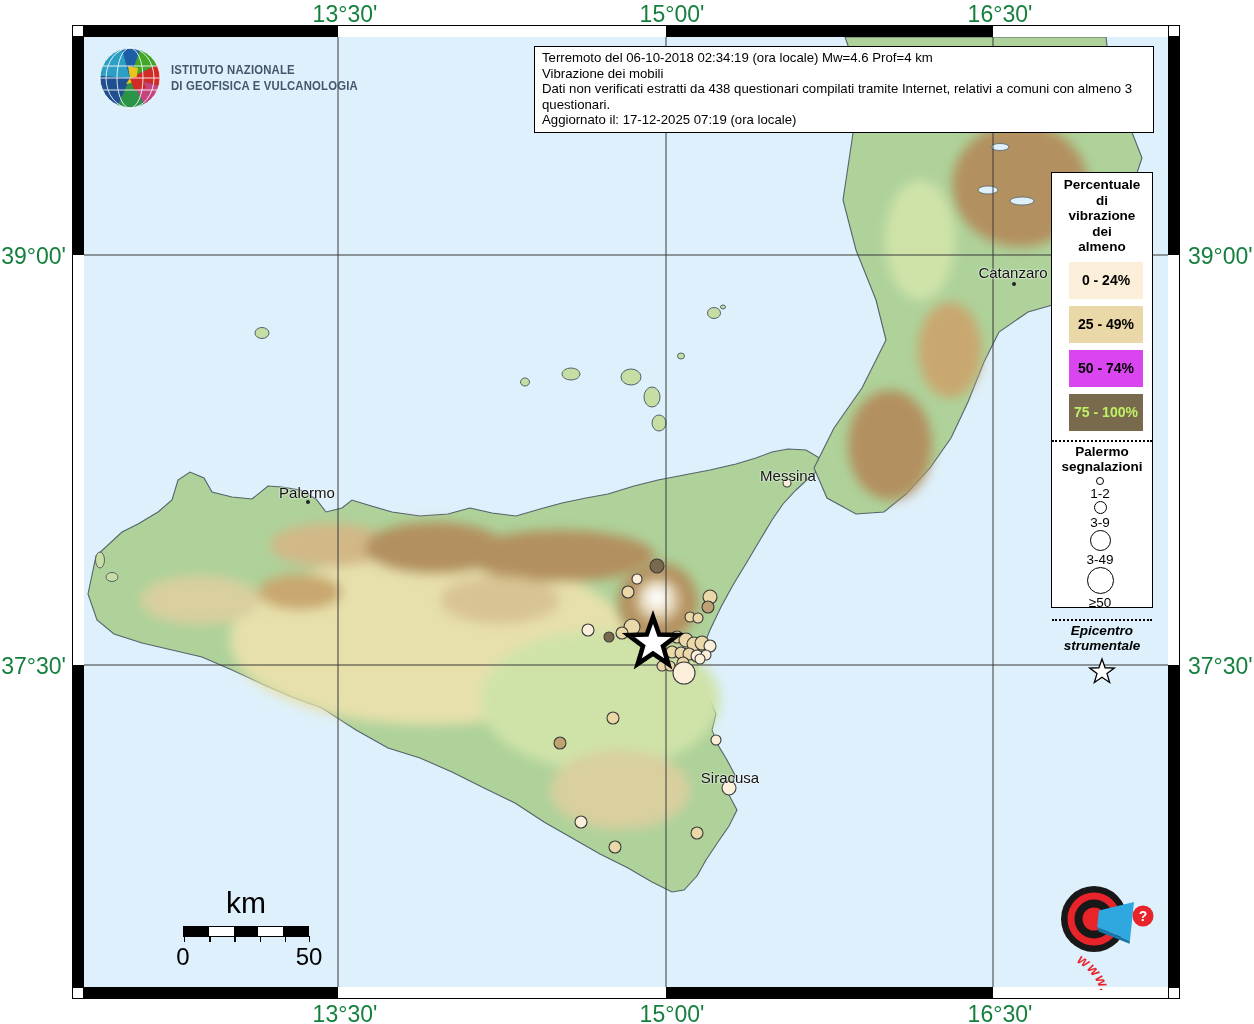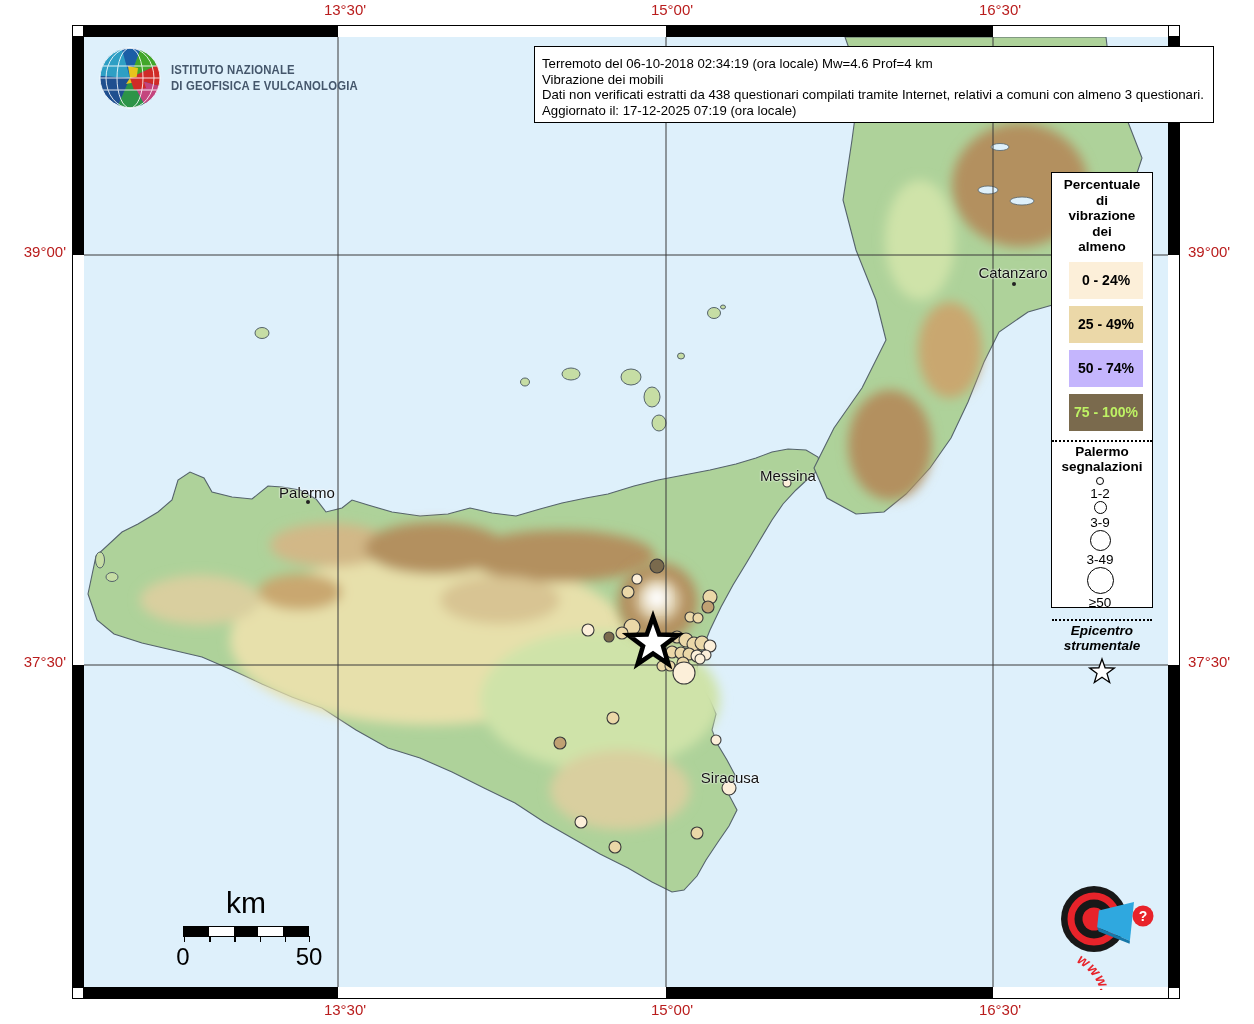--- a/index.html
+++ b/index.html
@@ -6,25 +6,25 @@
   .stage{position:relative;width:1254px;height:1024px;background:#ffffff;
          font-family:"Liberation Sans",sans-serif;overflow:hidden;}
   .abs{position:absolute;}
   
   #map-svg{position:absolute;left:0;top:0;width:1254px;height:1024px;}
   
   .frame-outline{position:absolute;border:1px solid #000;box-sizing:border-box;}
   .frame-seg{position:absolute;}
   .frame-corner{position:absolute;width:12px;height:12px;background:#fff;border:1px solid #000;box-sizing:border-box;}
   
-  .axis-label{position:absolute;font-size:15px;color:#b91c1c;white-space:nowrap;}
+  .axis-label{position:absolute;font-size:23px;color:#15803d;white-space:nowrap;}
   .axis-top,.axis-bottom{transform:translateX(-50%);}
   
-  .title-box{position:absolute;left:534px;top:46px;width:680px;background:#fff;
-             border:1px solid #000;box-sizing:border-box;padding:9px 7px 4px 7px;
+  .title-box{position:absolute;left:534px;top:46px;width:620px;background:#fff;
+             border:1px solid #000;box-sizing:border-box;padding:3px 7px 4px 7px;
              font-size:13.2px;line-height:15.6px;color:#000;}
   
   .ingv{position:absolute;left:98px;top:46px;display:flex;align-items:center;}
   .ingv-text{margin-left:9px;color:#44566b;font-weight:bold;font-size:13.5px;line-height:16px;
              transform:scaleX(0.84);transform-origin:left center;letter-spacing:0.2px;white-space:nowrap;}
   
   .legend{position:absolute;left:1051px;top:172px;width:102px;height:436px;background:#fff;
           border:1px solid #000;box-sizing:border-box;text-align:center;color:#000;}
   .legend-title{font-weight:bold;font-size:13.5px;line-height:15.5px;padding-top:4px;}
   .legend-swatch{margin:7px 9px 0 17px;height:37px;display:flex;align-items:center;justify-content:center;
@@ -235,21 +235,21 @@
     <div class="legend-title">
       <div>Percentuale</div>
       <div>di</div>
       <div>vibrazione</div>
       <div>dei</div>
       <div>almeno</div>
     </div>
     <div id="legend-swatches">
         <div class="legend-swatch" style="background: rgb(252, 239, 217);">0 - 24%</div>
         <div class="legend-swatch" style="background: rgb(235, 216, 168);">25 - 49%</div>
-        <div class="legend-swatch" style="background: #c4b5fd;">50 - 74%</div>
+        <div class="legend-swatch" style="background: #d946ef;">50 - 74%</div>
         <div class="legend-swatch" style="background: rgb(122, 106, 77); color: #bef264;">75 - 100%</div>
       </div>
     <div class="legend-divider"></div>
     <div class="sig-title">
       <div>Palermo</div>
       <div>segnalazioni</div>
     </div>
     <div id="legend-signals" class="sig-grid">
         <div class="sig-cell">
           <div class="sig-circle" style="width: 8px; height: 8px;"></div>

